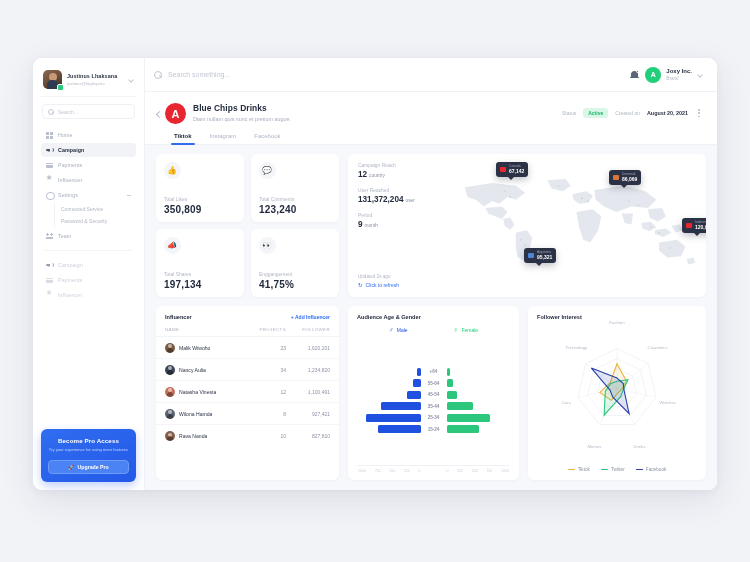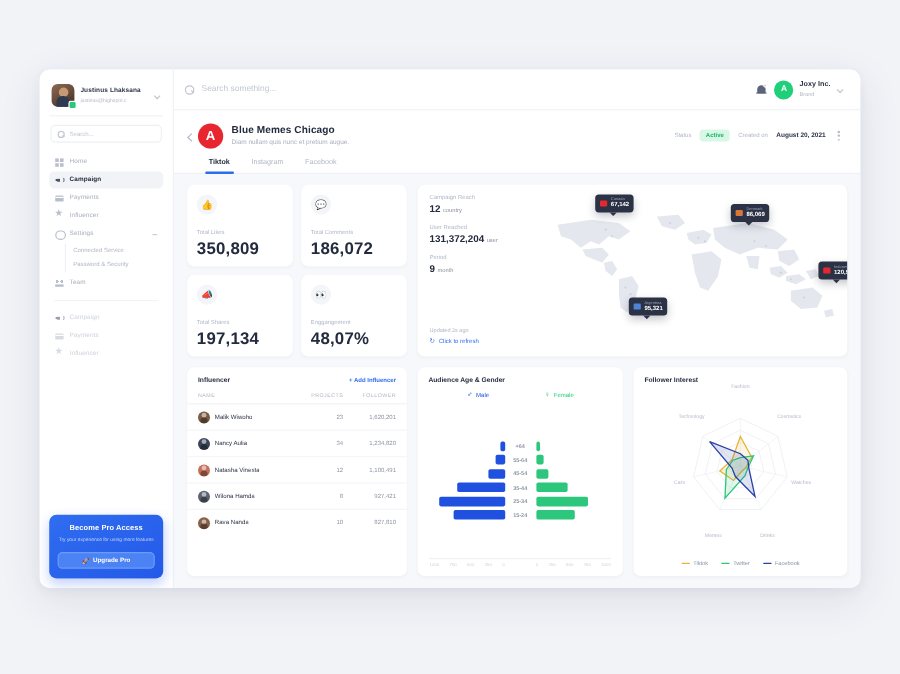--- a/index.html
+++ b/index.html
@@ -257,21 +257,21 @@
   .stats { width: 183px; flex:0 0 183px; display:grid; grid-template-columns: 1fr 1fr; grid-template-rows: 1fr 1fr; gap: 7px; }
   .stat-card {
     background:#fff; border-radius: 6px; padding: 8px 8px 7px 8px;
     display:flex; flex-direction:column; box-shadow: 0 1px 3px rgba(40,50,90,.04);
   }
   .stat-ic {
     width: 17px;height:17px;border-radius:50%;background:#f4f5f8;
     display:flex;align-items:center;justify-content:center; font-size:8px;
   }
   .stat-label { font-size: 4.9px; color:#b0b6c4; margin-top: auto; }
-  .stat-val { font-size: 14px; font-weight:bold; color:#232b3e; margin-top: 2px; letter-spacing:.2px;}
+  .stat-val { font-size: 10px; font-weight:bold; color:#232b3e; margin-top: 2px; letter-spacing:.2px;}
 
   .reach-card {
     flex:1; background:#fff; border-radius: 6px; position:relative; overflow:hidden;
     box-shadow: 0 1px 3px rgba(40,50,90,.04);
   }
   .reach-left { position:absolute; left:10px; top:9px; width: 98px; z-index:3; }
   .rl-label { font-size: 4.9px; color:#b0b6c4; }
   .rl-val { font-size: 8.2px; font-weight:bold; color:#232b3e; margin-top: 2px; }
   .rl-val .unit { font-size: 4.8px; font-weight:normal; color:#8a90a0; margin-left:2px; }
   .rl-block { margin-bottom: 9px; }
@@ -456,21 +456,21 @@
         <span class="chev-small2"></span>
       </div>
     </header>
 
     <div class="content">
 
       <div class="page-head">
         <div class="back-btn"></div>
         <div class="camp-logo">A</div>
         <div>
-          <div class="camp-title">Blue Memes Chicago</div>
+          <div class="camp-title">Blue Chips Drinks</div>
           <div class="camp-desc">Diam nullam quis nunc et pretium augue.</div>
         </div>
         <div class="head-right">
           <span class="head-label">Status</span>
           <span class="status-pill">Active</span>
           <span class="head-label">Created on</span>
           <span class="head-val">August 20, 2021</span>
           <span class="kebab">
               <i></i>
             </span>
@@ -488,31 +488,31 @@
         <div class="row1">
           <div class="stats">
             <div class="stat-card">
               <div class="stat-ic">👍</div>
               <div class="stat-label">Total  Likes</div>
               <div class="stat-val">350,809</div>
             </div>
             <div class="stat-card">
               <div class="stat-ic">💬</div>
               <div class="stat-label">Total Comments</div>
-              <div class="stat-val">186,072</div>
+              <div class="stat-val">123,240</div>
             </div>
             <div class="stat-card">
               <div class="stat-ic">📣</div>
               <div class="stat-label">Total Shares</div>
               <div class="stat-val">197,134</div>
             </div>
             <div class="stat-card">
               <div class="stat-ic">👀</div>
               <div class="stat-label">Enggangement</div>
-              <div class="stat-val">48,07%</div>
+              <div class="stat-val">41,75%</div>
             </div>
           </div>
 
           <div class="reach-card">
             <div class="map-wrap">
               <svg class="map-svg" viewBox="0 0 380 143" preserveAspectRatio="xMidYMid meet">
                 <g fill="#e4e7ee">
 
                   <path d="M30 16 L70 10 L104 14 L118 24 L104 34 L92 30 L80 40 L70 36 L58 44 L46 34 L34 30 Z"></path>
                   <path d="M60 46 L84 44 L92 52 L84 62 L74 58 L64 54 Z"></path>

